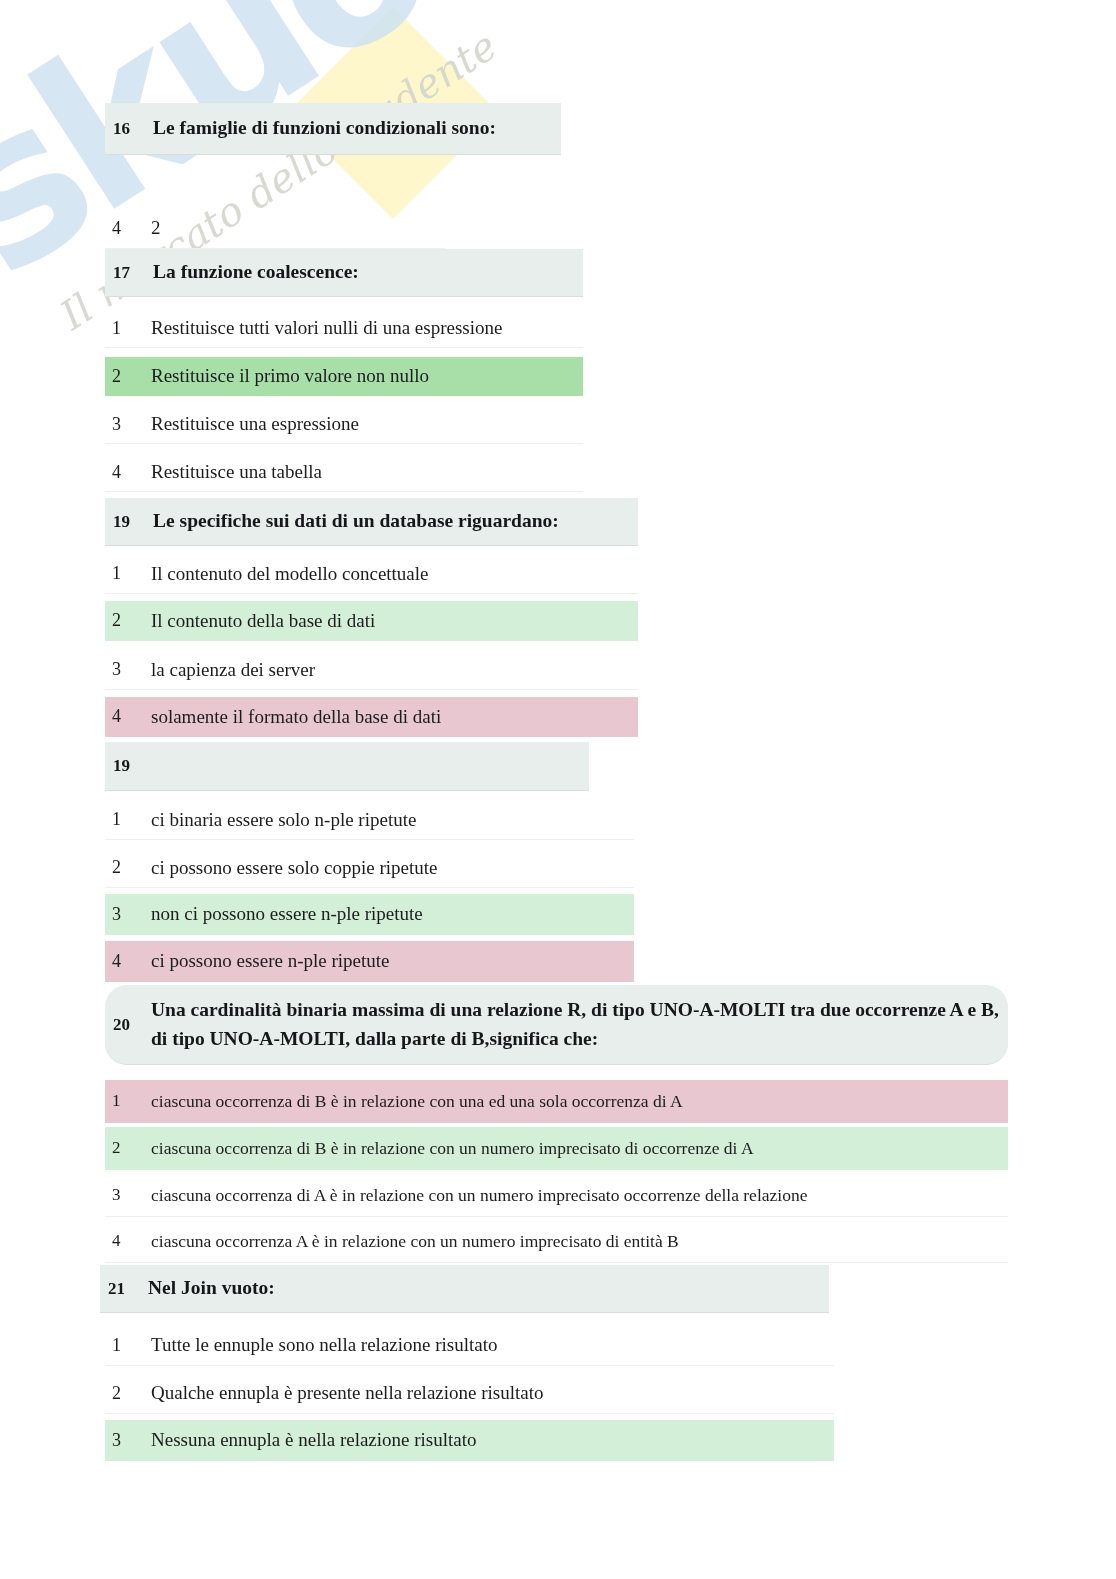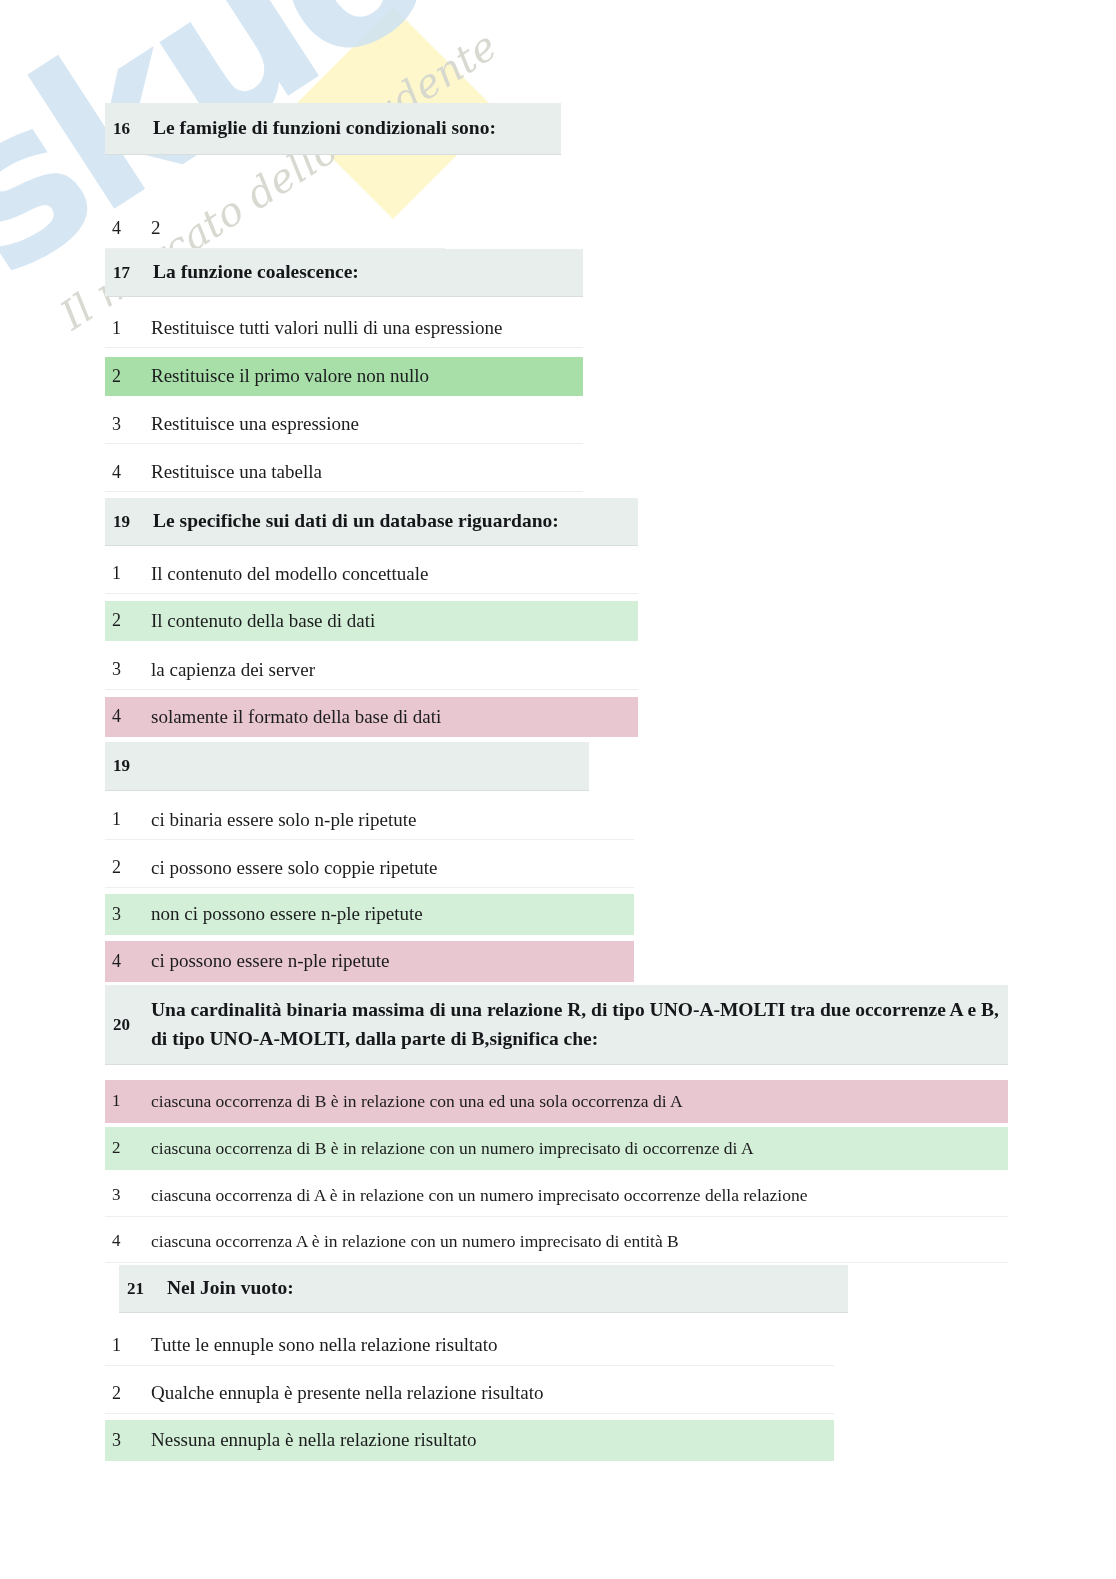--- a/index.html
+++ b/index.html
@@ -211,21 +211,21 @@
         <span class="num">3</span>
         <span class="txt">non ci possono essere n-ple ripetute</span>
       </div>
       <div class="row ans pink" style="left:105px; top:941px; width:529px; height:41px;">
         <span class="num">4</span>
         <span class="txt">ci possono essere n-ple ripetute</span>
       </div>
     </div>
 
     <div class="qblock">
-      <div class="row qhead tall" style="left:105px; top:985px; width:903px; height:80px;">
+      <div class="row qhead tall" style="left:105px; top:985px; width:903px; height:80px;border-radius:22px;">
         <span class="num" style="width:36px;">20</span>
         <span class="txt" style="padding-right:0;">Una cardinalità binaria massima di una relazione R, di tipo UNO-A-MOLTI tra due occorrenze A e B, di tipo UNO-A-MOLTI, dalla parte di B,significa che:</span>
       </div>
       <div class="row ans pink small" style="left:105px; top:1080px; width:903px; height:43px;">
         <span class="num">1</span>
         <span class="txt">ciascuna occorrenza di B è in relazione con una ed una sola occorrenza di A</span>
       </div>
       <div class="row ans green small" style="left:105px; top:1127px; width:903px; height:43px;">
         <span class="num">2</span>
         <span class="txt">ciascuna occorrenza di B è in relazione con un numero imprecisato di occorrenze di A</span>
@@ -234,21 +234,21 @@
         <span class="num">3</span>
         <span class="txt">ciascuna occorrenza di A è in relazione con un numero imprecisato occorrenze della relazione</span>
       </div>
       <div class="row ans plain small" style="left:105px; top:1220px; width:903px; height:43px;">
         <span class="num">4</span>
         <span class="txt">ciascuna occorrenza A è in relazione con un numero imprecisato di entità B</span>
       </div>
     </div>
 
     <div class="qblock">
-      <div class="row qhead" style="left:119px; top:1265px; width:729px; height:48px;">
+      <div class="row qhead" style="left:100px; top:1265px; width:729px; height:48px;">
         <span class="num">21</span>
         <span class="txt">Nel Join vuoto:</span>
       </div>
       <div class="row ans plain" style="left:105px; top:1325px; width:729px; height:41px;">
         <span class="num">1</span>
         <span class="txt">Tutte le ennuple sono nella relazione risultato</span>
       </div>
       <div class="row ans plain" style="left:105px; top:1373px; width:729px; height:41px;">
         <span class="num">2</span>
         <span class="txt">Qualche ennupla è presente nella relazione risultato</span>

